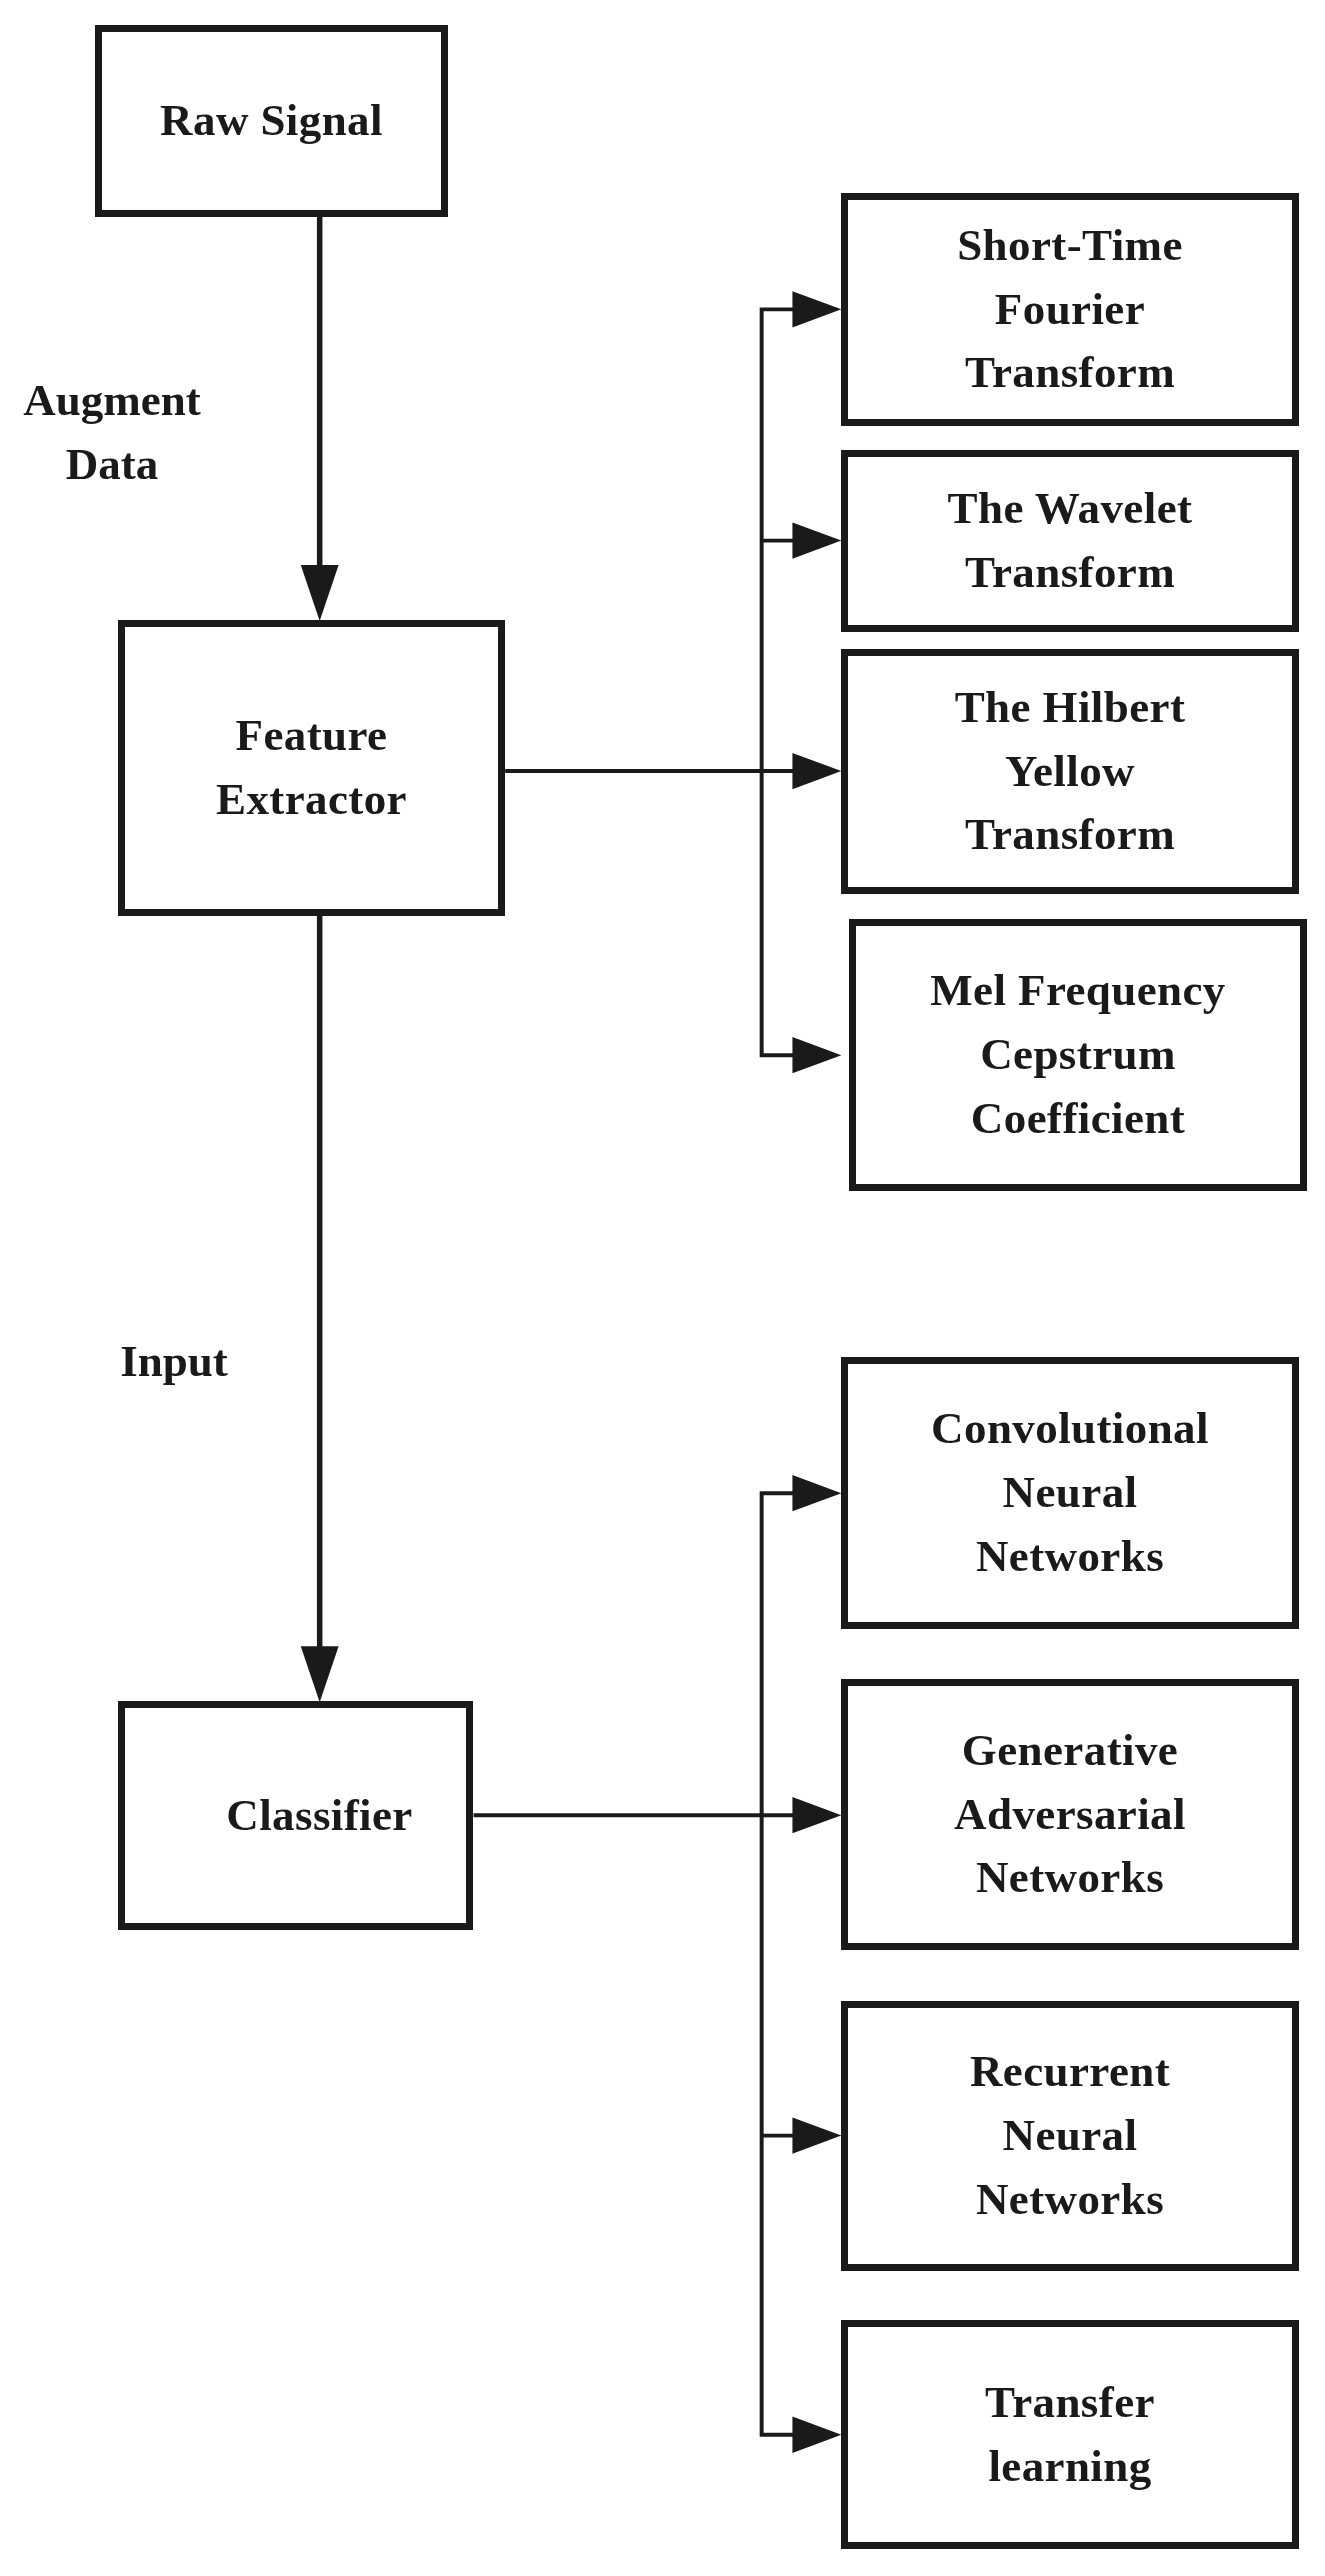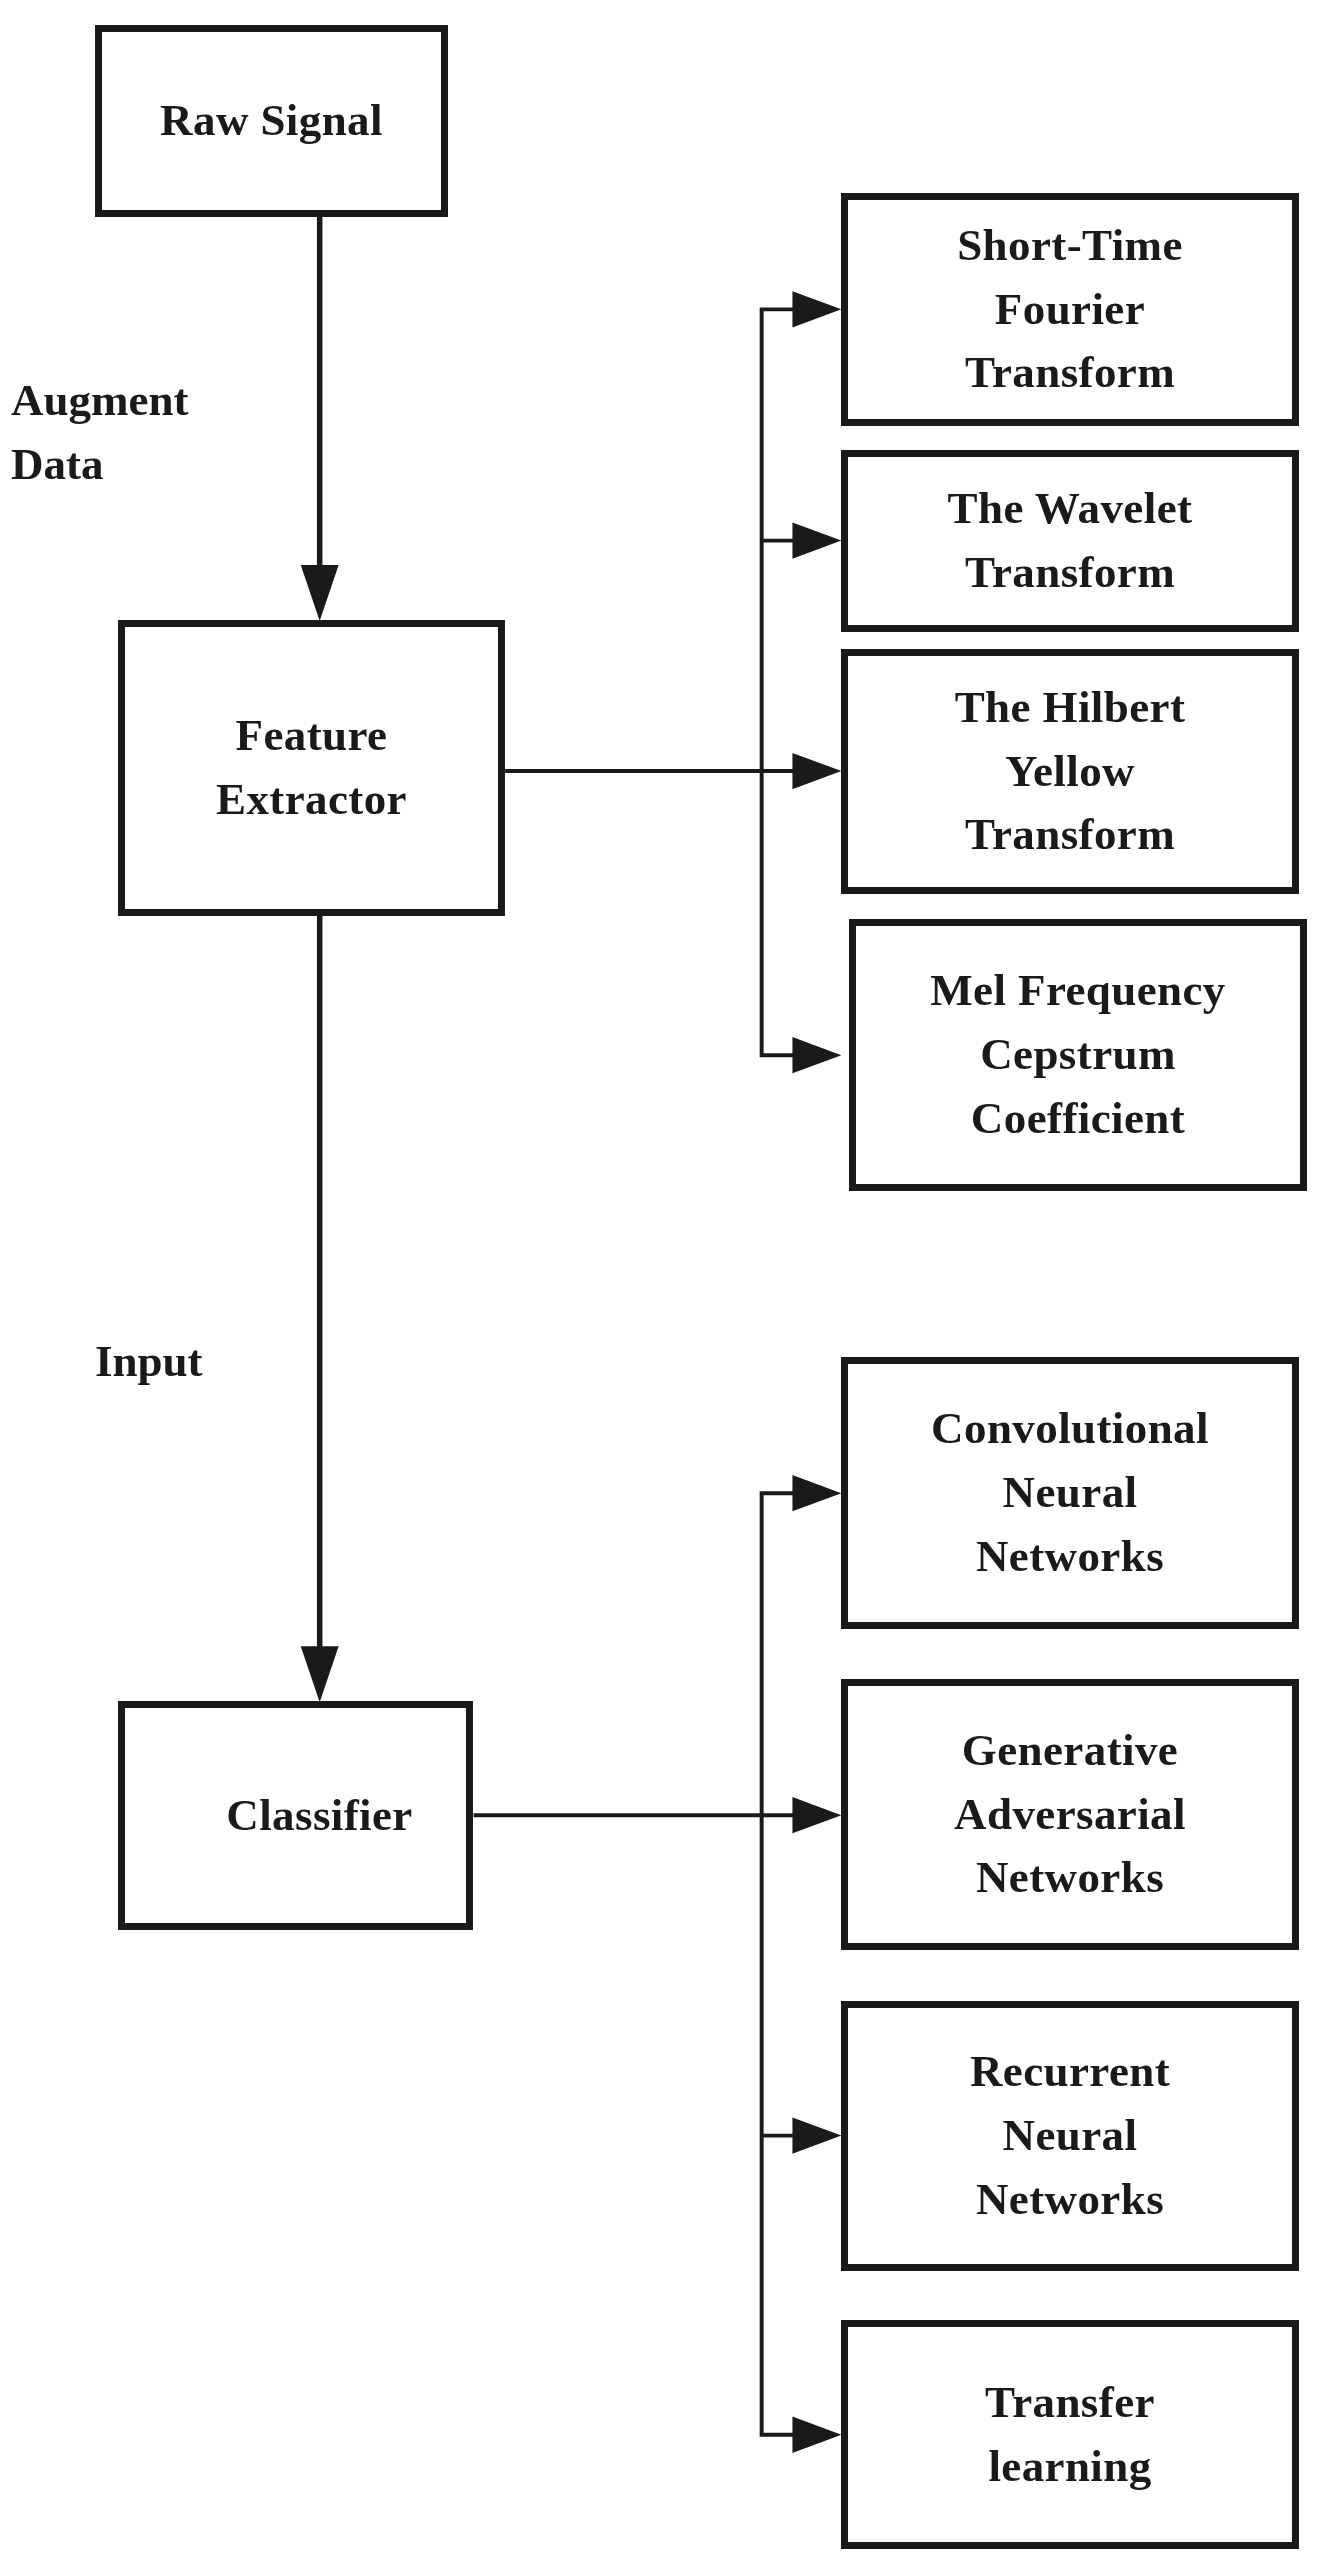--- a/index.html
+++ b/index.html
@@ -54,21 +54,21 @@
     line-height:1.42;
     white-space:pre-line;
     letter-spacing:0.4px;
   }
   .edge-label{
     position:absolute;
     font-weight:bold;
     font-size:45px;
     line-height:1.42;
     white-space:pre-line;
-    text-align:left;
+    text-align:center;
   }
   
   #raw-signal        {left:95px;  top:25px;   width:353px; height:192px;}
   #feature-extractor {left:118px;  top:620px;  width:387px; height:296px;}
   #classifier        {left:118px;  top:1701px; width:355px; height:229px;padding-left:48px;}
   #stft              {left:841px; top:193px;  width:458px; height:233px;}
   #wavelet           {left:841px; top:450px;  width:458px; height:182px;}
   #hilbert           {left:841px; top:649px;  width:458px; height:245px;}
   #mel               {left:841px; top:919px; width:458px; height:272px;margin-left:8px;}
   #cnn               {left:841px; top:1357px; width:458px; height:272px;justify-content:center;}

